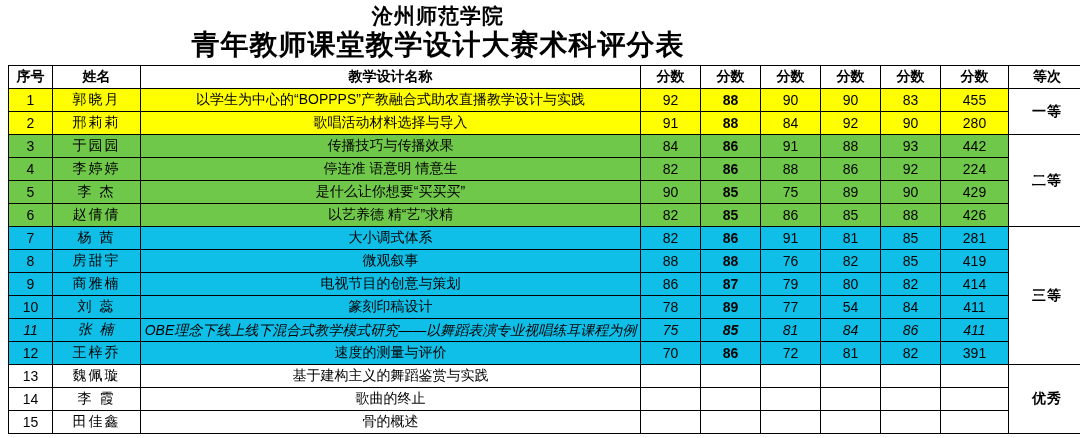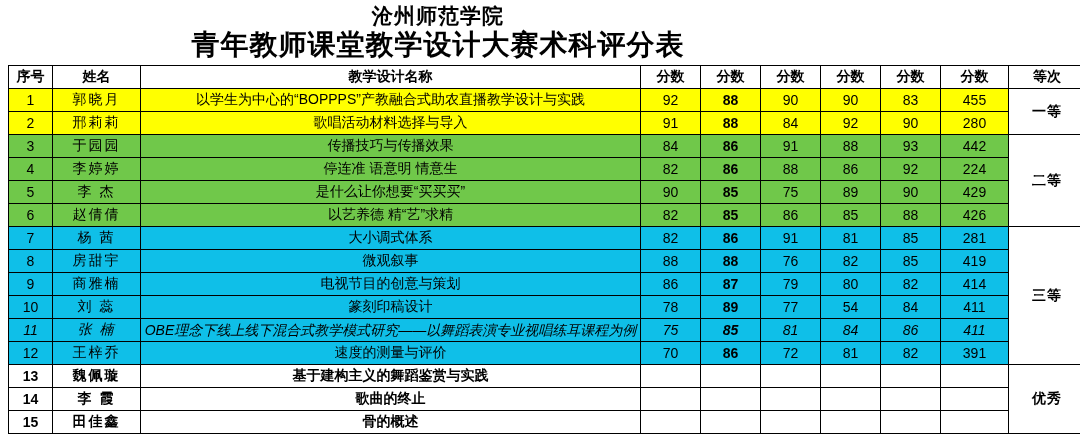--- a/index.html
+++ b/index.html
@@ -64,21 +64,21 @@
   .c-idx { width: 44px; }
   .c-name { width: 88px; }
   .c-title { width: 500px; }
   .c-score { width: 60px; }
   .c-total { width: 68px; }
   .c-grade { width: 77px; }
 
   .row-y td { background: #ffff00; }
   .row-g td { background: #70c84a; }
   .row-b td { background: #0fbfe8; }
-  .row-w td { background: #ffffff; font-weight: bold; }
+  .row-w td { background: #ffffff; }
 
   .grade-cell {
     font-weight: bold;
     font-size: 15px;
     background: #ffffff !important;
     letter-spacing: 1px;
   }
   .bold-score { font-weight: bold; }
   .name-cell { letter-spacing: 2px; }
   .title-cell { font-size: 14px; }

